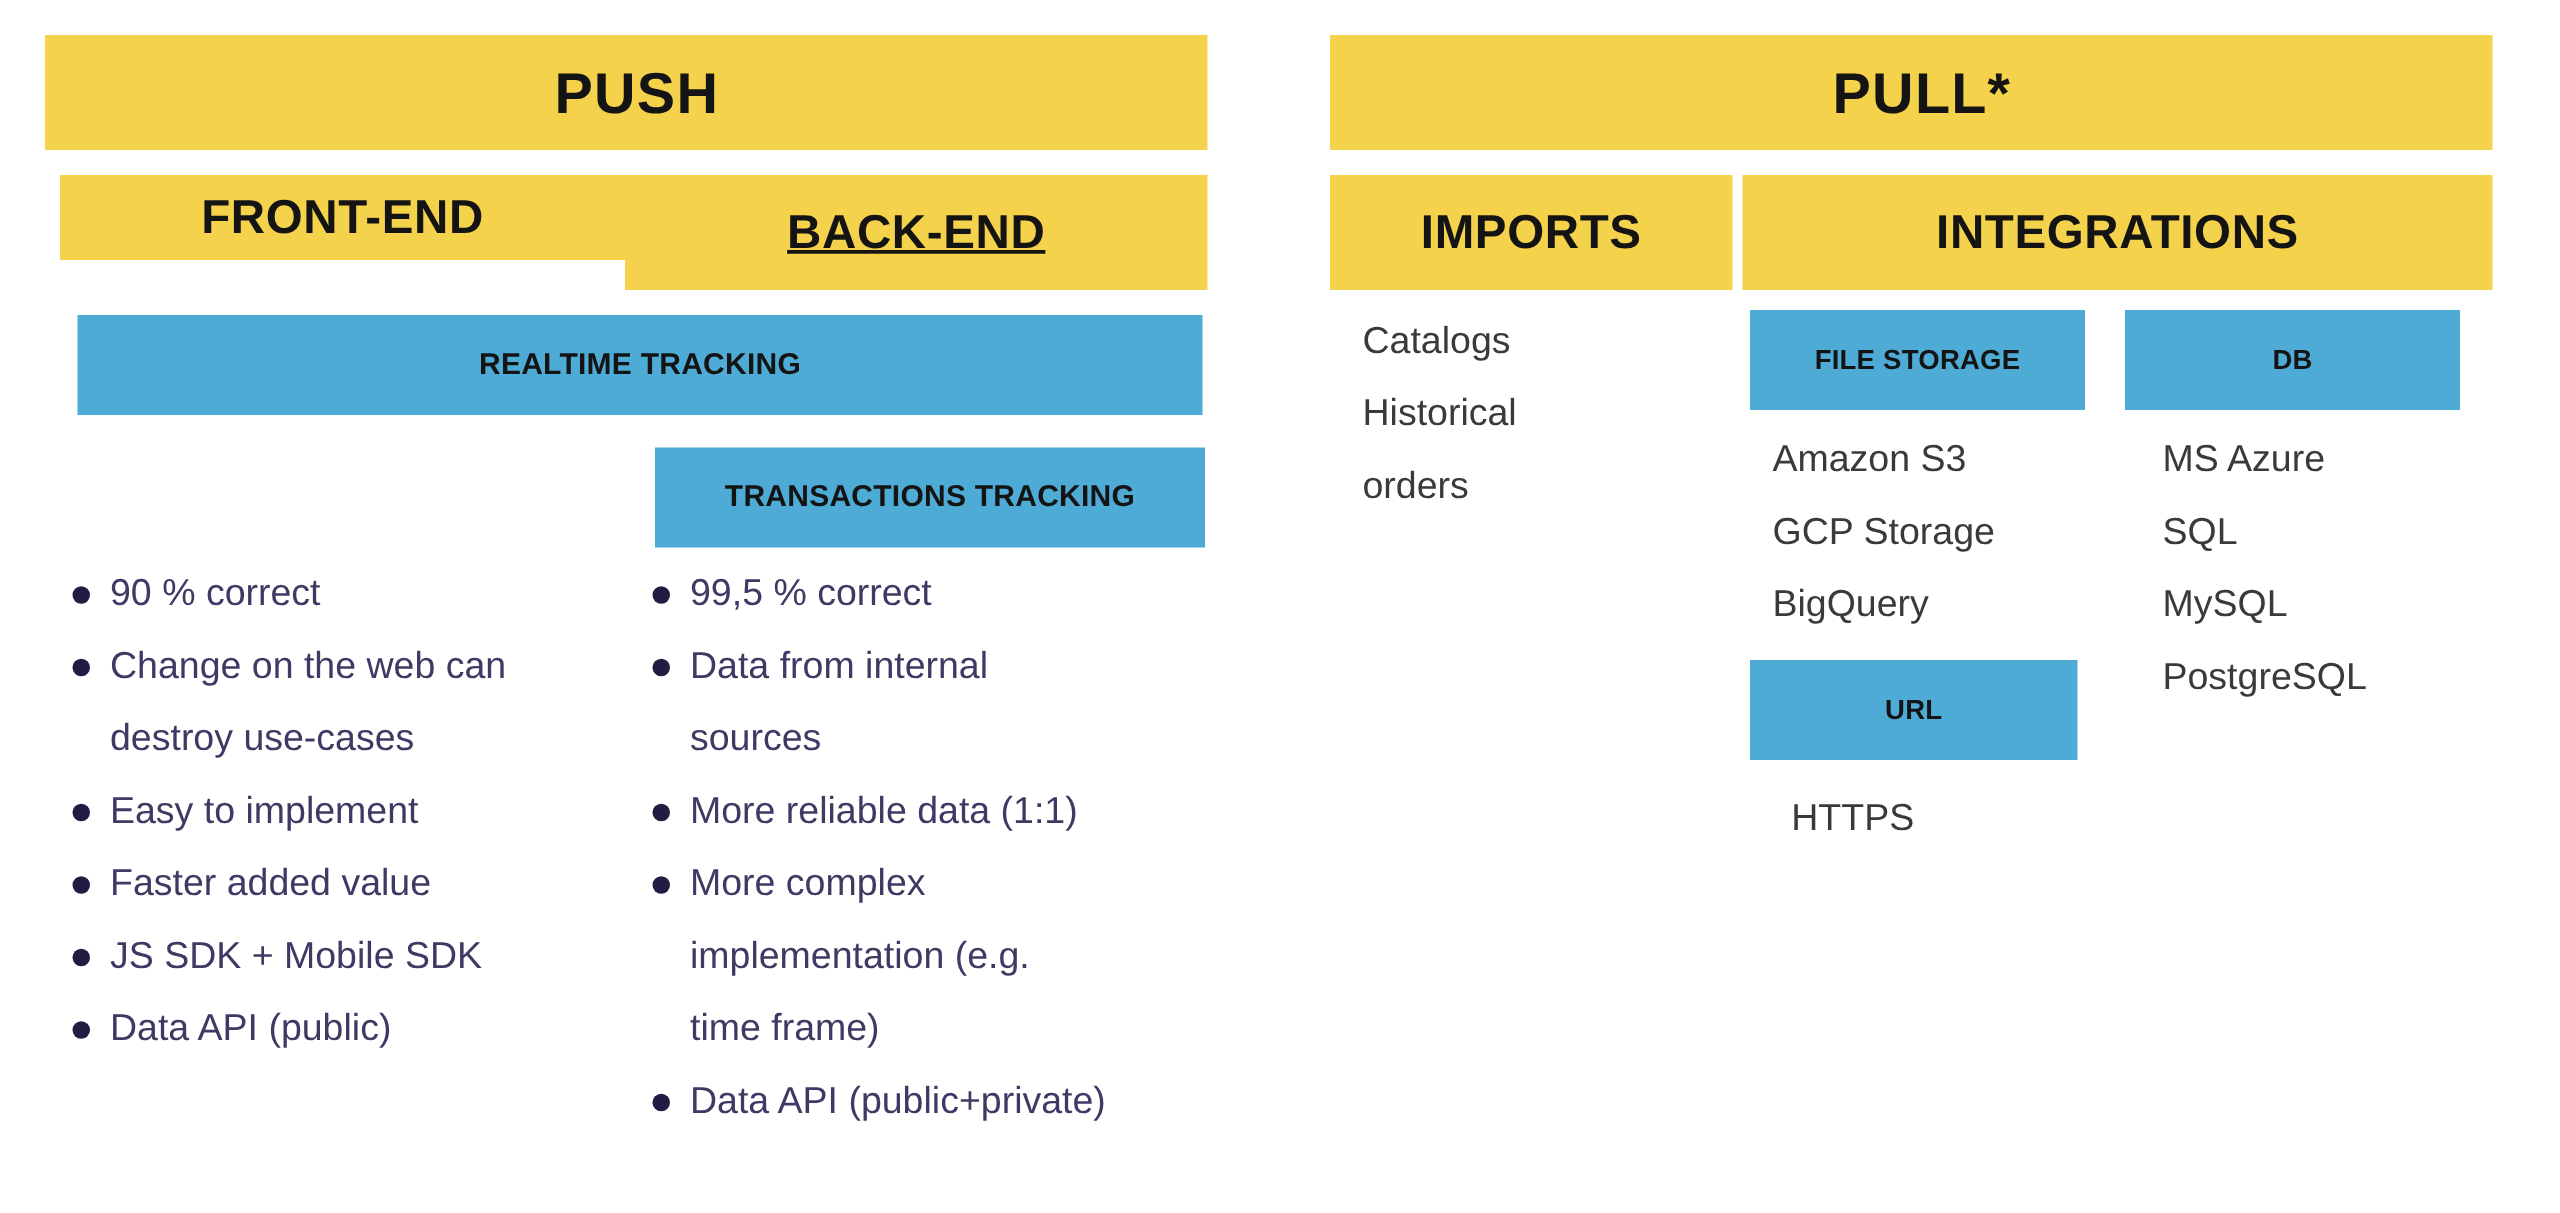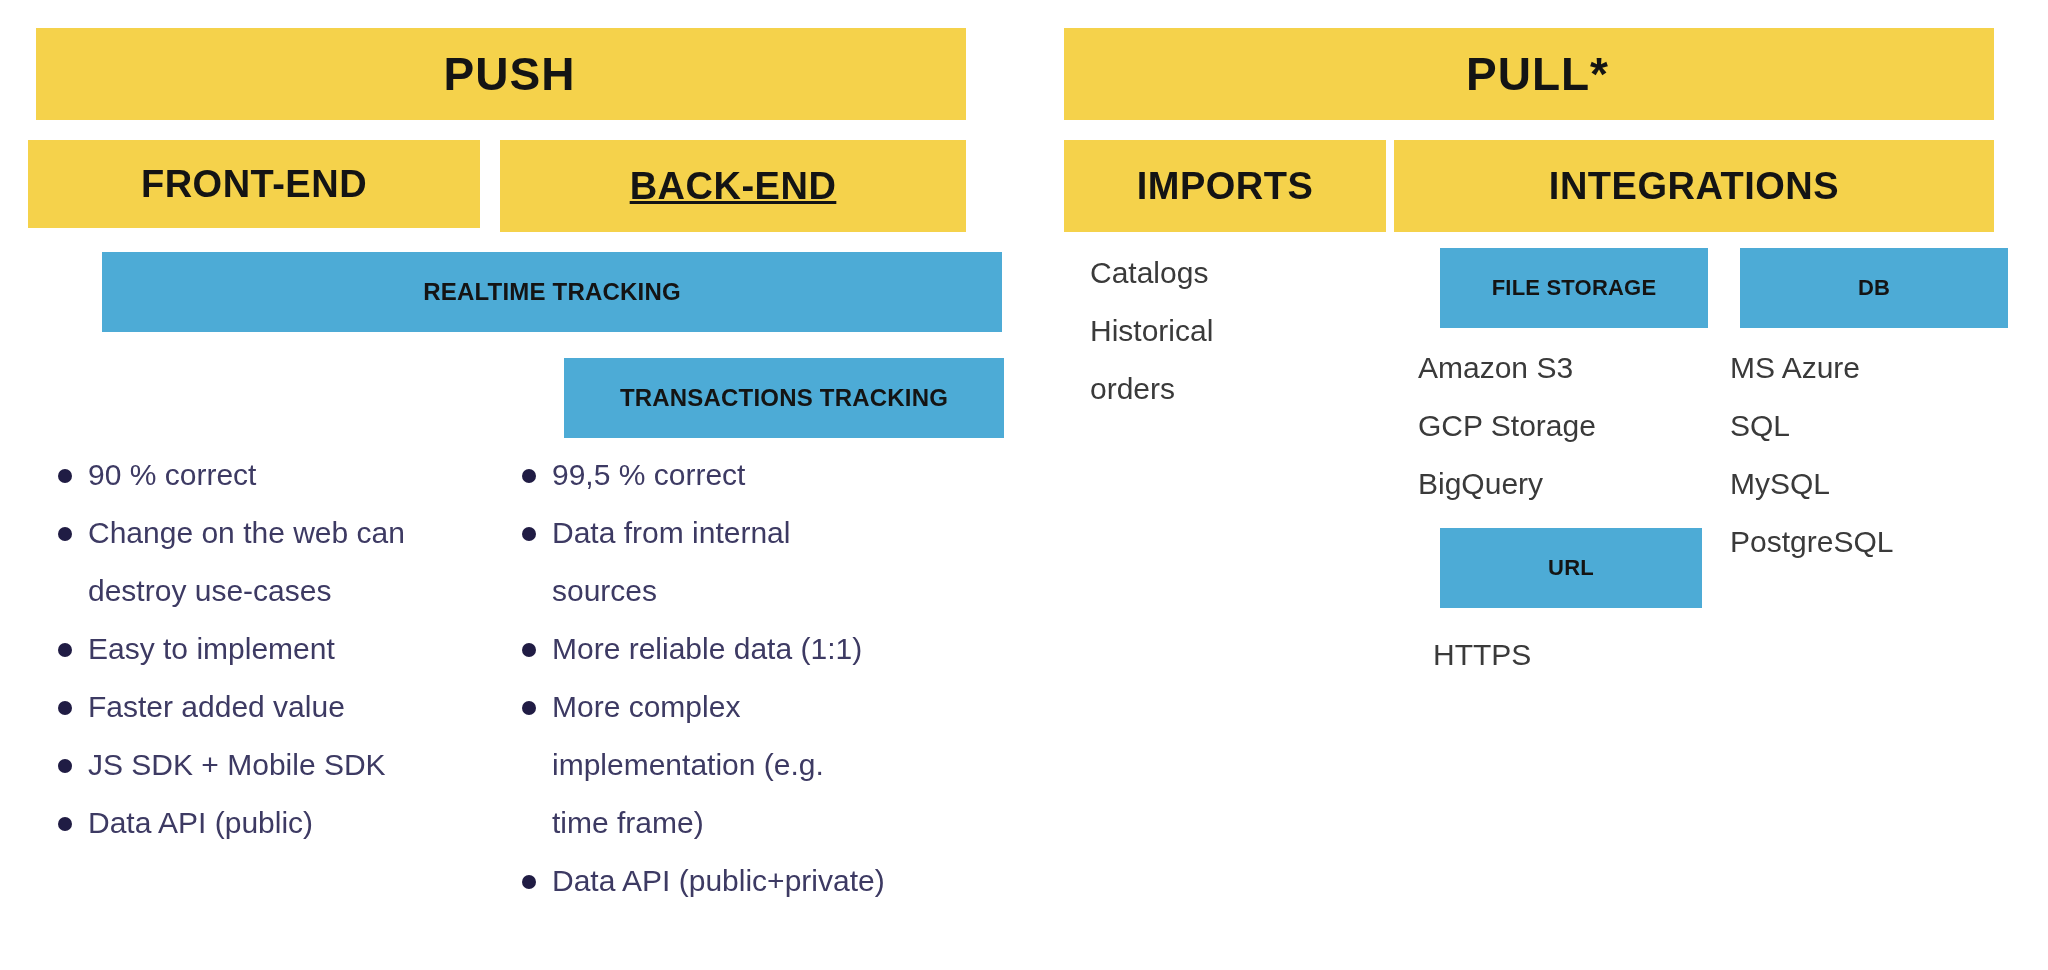--- a/index.html
+++ b/index.html
@@ -24,30 +24,30 @@
   .band {
     position: absolute;
     display: flex;
     align-items: center;
     justify-content: center;
     text-align: center;
     color: var(--header-text);
     font-weight: 800;
   }
   .yellow { background: var(--yellow); }
-  .blue   { background: var(--blue); margin-left: 40px; }
+  .blue   { background: var(--blue); }
 
   .main-band { font-size: 46px; letter-spacing: 1px; padding-left: 17px; }
   .sub-band  { font-size: 38px; letter-spacing: 0.5px; }
   .blue-band { font-size: 24px; letter-spacing: 0.2px; }
   .blue-band-sm { font-size: 22px; letter-spacing: 0.2px; }
 
   
   .push-title        { left: 36px;  top: 28px;  width: 930px; height: 92px; }
-  .front-end-band    { left: 28px;  top: 140px; width: 452px; height: 88px; }
+  .front-end-band    { left: 48px;  top: 140px; width: 452px; height: 68px; }
   .back-end-band     { left: 500px; top: 140px; width: 466px; height: 92px; text-decoration: underline; }
   .realtime-band     { left: 62px;  top: 252px; width: 900px; height: 80px; }
   .transactions-band { left: 524px; top: 358px; width: 440px; height: 80px; }
 
   
   .pull-title         { left: 1064px; top: 28px;  width: 930px; height: 92px; }
   .imports-band       { left: 1064px; top: 140px; width: 322px; height: 92px; }
   .integrations-band  { left: 1394px; top: 140px; width: 600px; height: 92px; }
   .file-storage-band  { left: 1400px; top: 248px; width: 268px; height: 80px; }
   .db-band            { left: 1700px; top: 248px; width: 268px; height: 80px; }

